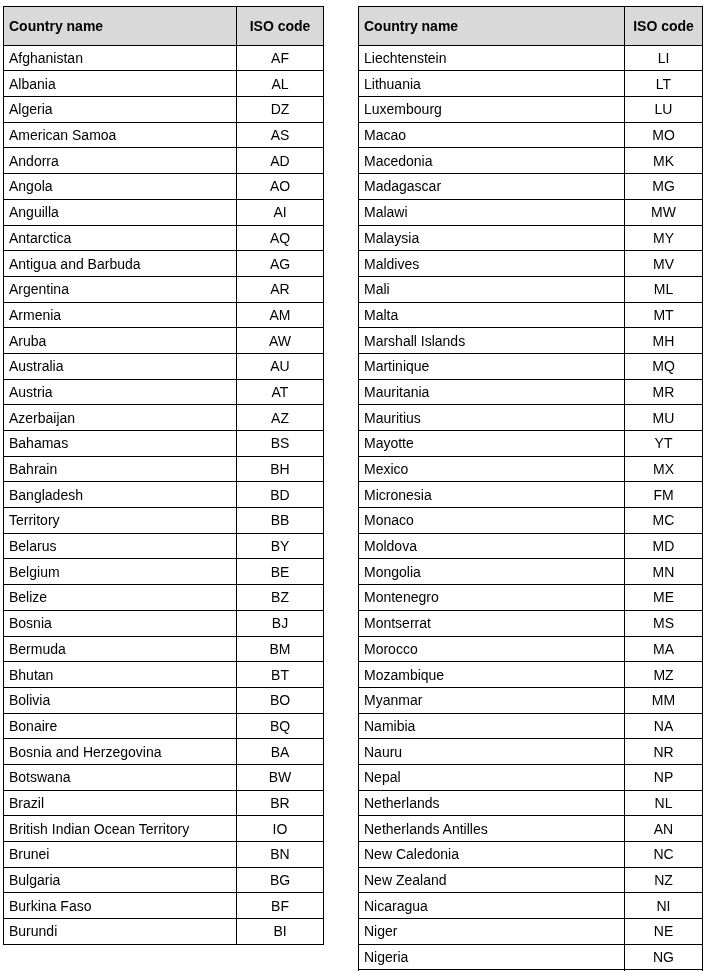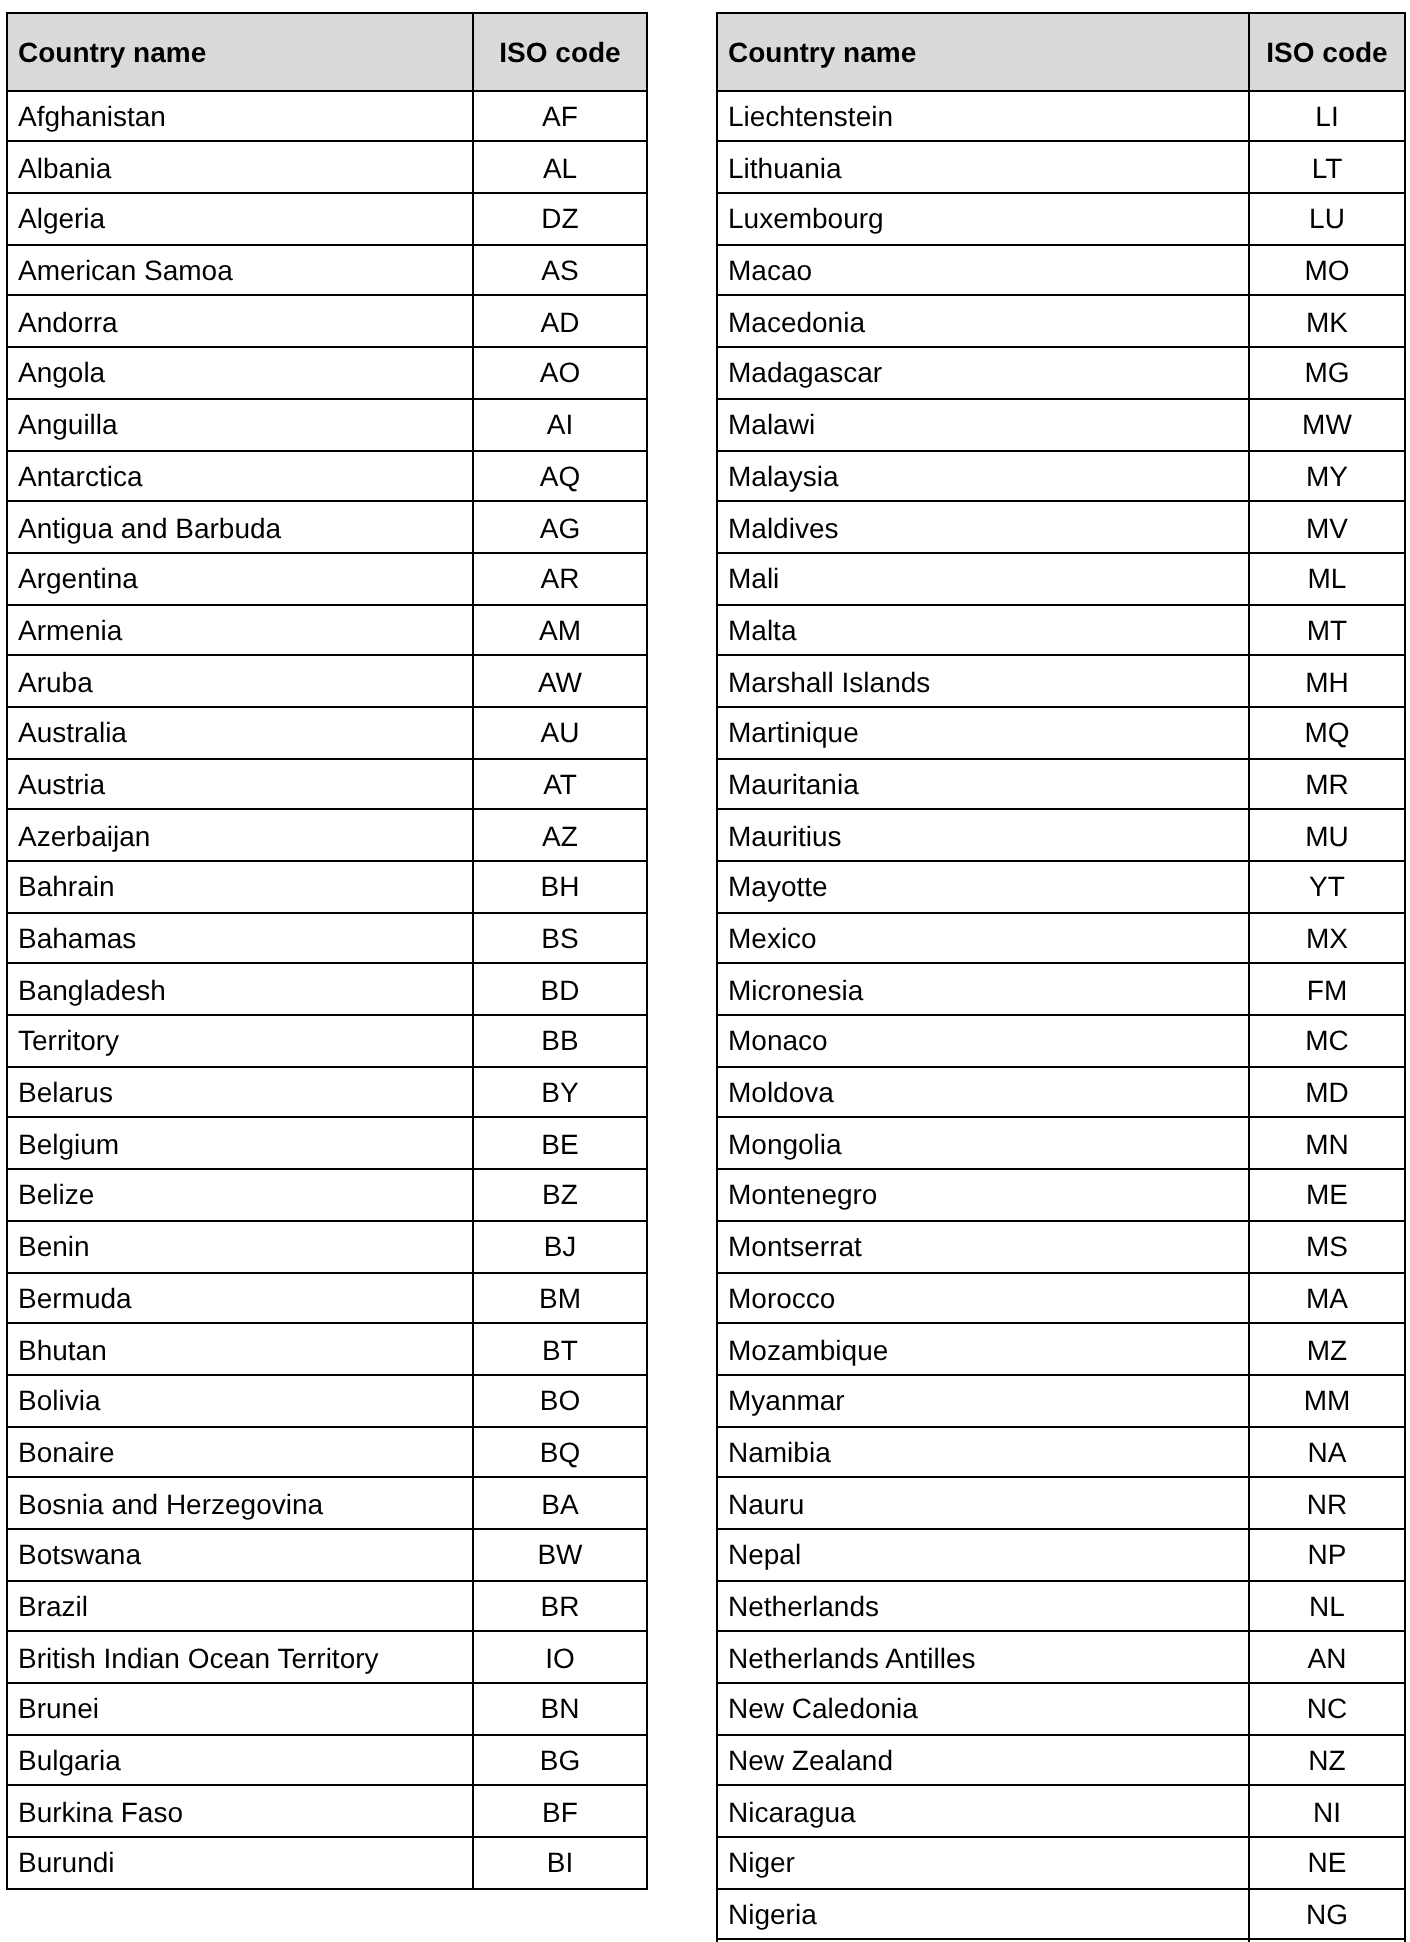--- a/index.html
+++ b/index.html
@@ -156,30 +156,30 @@
           <td class="country">Austria</td>
           <td class="code">AT</td>
         </tr>
 
         <tr>
           <td class="country">Azerbaijan</td>
           <td class="code">AZ</td>
         </tr>
 
         <tr>
+          <td class="country">Bahamas</td>
+          <td class="code">BS</td>
+        </tr>
+
+        <tr>
           <td class="country">Bahrain</td>
           <td class="code">BH</td>
         </tr>
 
         <tr>
-          <td class="country">Bahamas</td>
-          <td class="code">BS</td>
-        </tr>
-
-        <tr>
           <td class="country">Bangladesh</td>
           <td class="code">BD</td>
         </tr>
 
         <tr>
           <td class="country">Territory</td>
           <td class="code">BB</td>
         </tr>
 
         <tr>
@@ -191,21 +191,21 @@
           <td class="country">Belgium</td>
           <td class="code">BE</td>
         </tr>
 
         <tr>
           <td class="country">Belize</td>
           <td class="code">BZ</td>
         </tr>
 
         <tr>
-          <td class="country">Benin</td>
+          <td class="country">Bosnia</td>
           <td class="code">BJ</td>
         </tr>
 
         <tr>
           <td class="country">Bermuda</td>
           <td class="code">BM</td>
         </tr>
 
         <tr>
           <td class="country">Bhutan</td>

